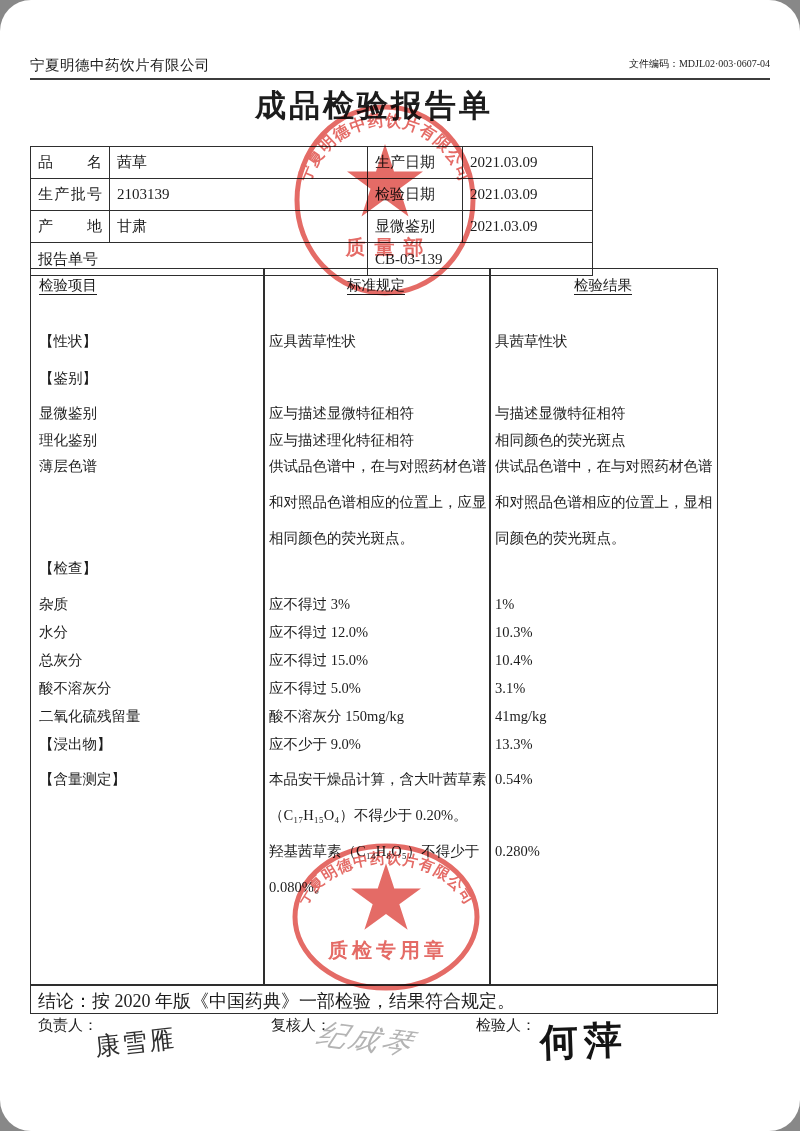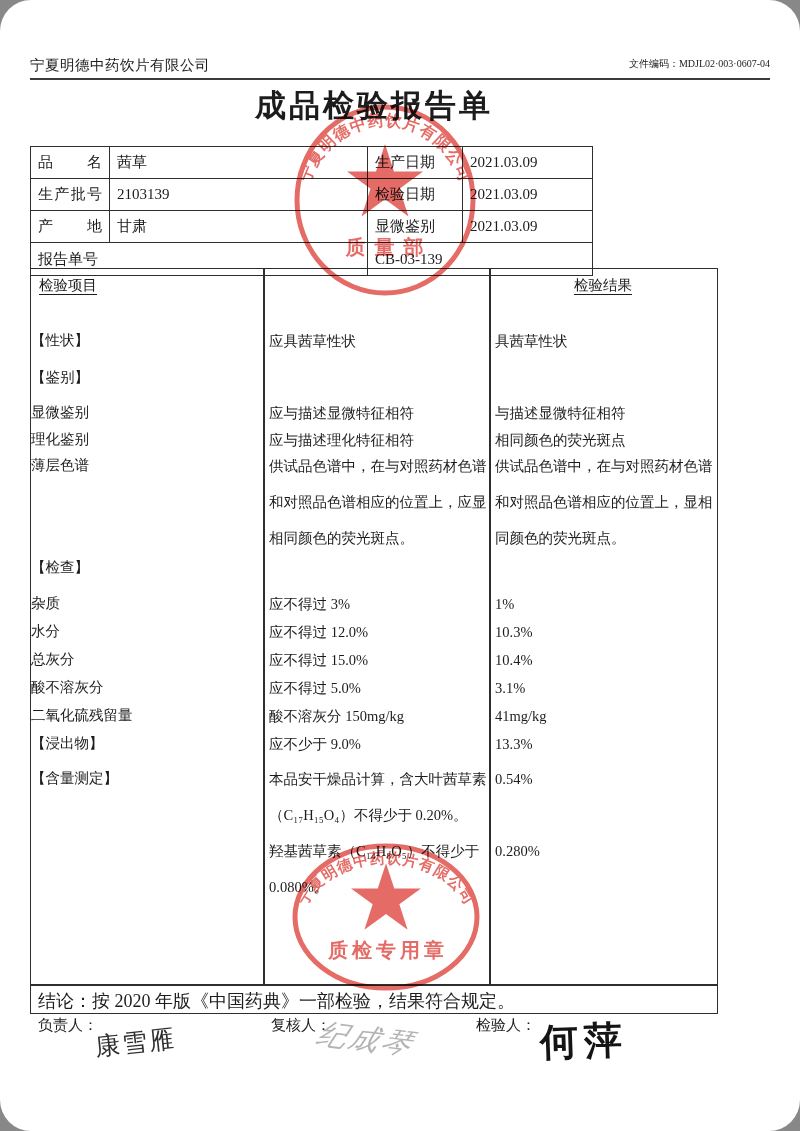--- a/index.html
+++ b/index.html
@@ -25,21 +25,21 @@
   .span34{grid-column:3/5;}
   
   .main{left:30px;top:268px;width:688px;height:717px;box-sizing:border-box;
         border:1.5px solid #2e2e2e;font-size:14.5px;}
   .vline{position:absolute;top:0;bottom:0;width:1.5px;background:#2e2e2e;}
   .vl1{left:232px;} .vl2{left:458px;}
   .thead{position:absolute;top:7px;white-space:nowrap;text-decoration:underline;text-underline-offset:4px;}
   .th1{left:8px;} .th2{left:232px;width:226px;text-align:center;} .th3{left:458px;width:228px;text-align:center;}
   .row{position:absolute;left:0;width:100%;}
   .row .cell{position:absolute;top:0;}
-  .ci{left:0;font-family:Liberation Mono, monospace;} .cs{left:238px;} .cr{left:464px;}
+  .ci{left:8px;} .cs{left:238px;} .cr{left:464px;}
   .ln{line-height:36px;white-space:nowrap;}
   
   .conclusion{left:30px;top:985px;width:688px;height:29px;box-sizing:border-box;
               border:1.5px solid #2e2e2e;font-size:18px;display:flex;align-items:flex-end;padding-left:7px;}
   .sig-label{top:1016px;font-size:15px;}
   .sl1{left:38px;} .sl2{left:271px;} .sl3{left:476px;}
   .sig{font-family:"DejaVu Sans",sans-serif;white-space:nowrap;}
   .sig1{left:95px;top:1026px;font-size:25px;color:#2f2f2f;transform:rotate(-6deg);letter-spacing:2px;}
   .sig2{left:318px;top:1020px;font-size:29px;color:#b4b4b4;font-style:italic;
         transform:rotate(7deg) skewX(-14deg);letter-spacing:3px;}
@@ -77,20 +77,21 @@
 
     <div class="span12 lastrow">报告单号</div>
     <div class="span34 lastcol lastrow">CB-03-139</div>
   </div>
 
   <div class="abs main">
     <div class="vline vl1"></div>
     <div class="vline vl2"></div>
 
     <div class="thead th1">检验项目</div>
+    <div class="thead th2">标准规定</div>
     <div class="thead th3">检验结果</div>
 
     <div class="row" style="top:54px">
       <div class="cell ci">
           <div class="ln">【性状】</div>
         </div>
       <div class="cell cs">
           <div class="ln">应具茜草性状</div>
         </div>
       <div class="cell cr">

